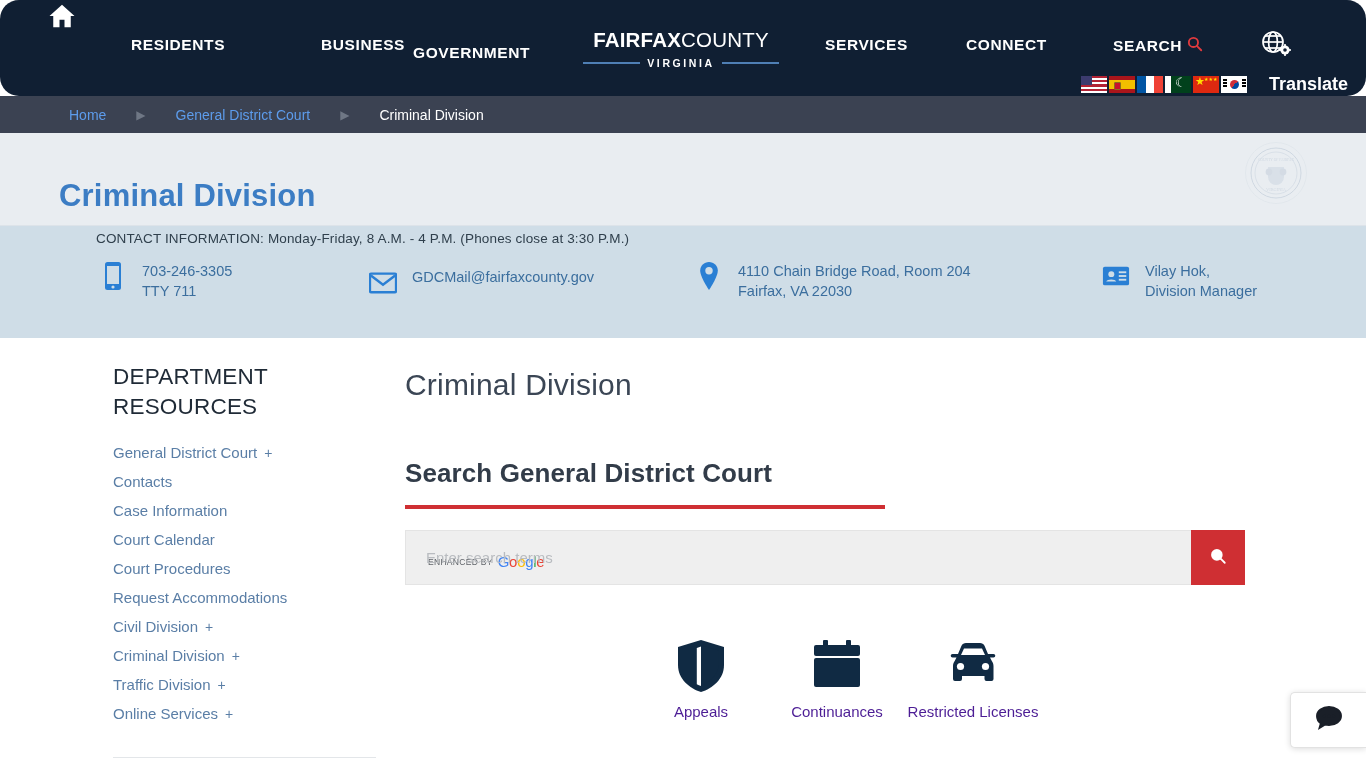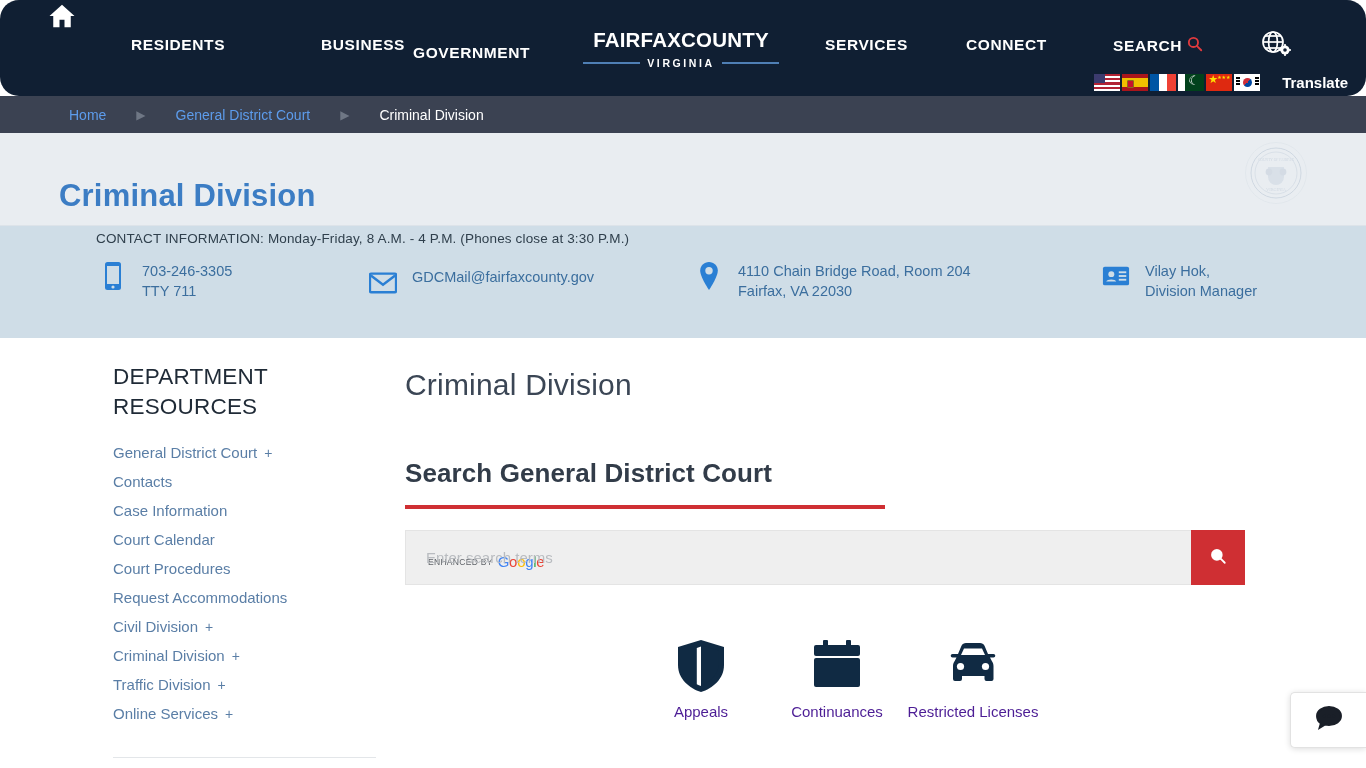--- a/index.html
+++ b/index.html
@@ -45,21 +45,21 @@
 
   .brand {
     position: absolute;
     left: 583px; top: 28px;
     width: 196px;
     text-align: center;
     cursor: pointer;
   }
   .brand-line1 { color:#fff; font-size: 20.5px; letter-spacing: .2px; white-space: nowrap; }
   .brand-line1 b { font-weight: 800; }
-  .brand-line1 span.light { font-weight: 700; }
+  .brand-line1 span.light { font-weight: 400; }
   .brand-line2 {
     display: flex; align-items: center; justify-content: center;
     gap: 7px; margin-top: 5px;
   }
   .brand-line2 .rule { flex: 1; height: 2px; background: #4f7fb5; }
   .brand-line2 .vtext {
     color: #ffffff; font-size: 10.5px; font-weight: bold; letter-spacing: 2.6px;
   }
 
   .search-btn {
@@ -86,21 +86,21 @@
   .flag {
     width: 26px; height: 17px;
     margin-right: 2px;
     cursor: pointer;
     border: 0;
     display: inline-block;
     position: relative;
     overflow: hidden;
   }
   .translate-label {
-    color: #ffffff; font-size: 15px; font-weight: bold;
+    color: #ffffff; font-size: 18px; font-weight: bold;
     margin-left: 20px;
   }
 
   
   .flag-us {
     background:
       repeating-linear-gradient(to bottom,
         #b22234 0 2.1px, #ffffff 2.1px 4.2px);
   }
   .flag-us::before {

